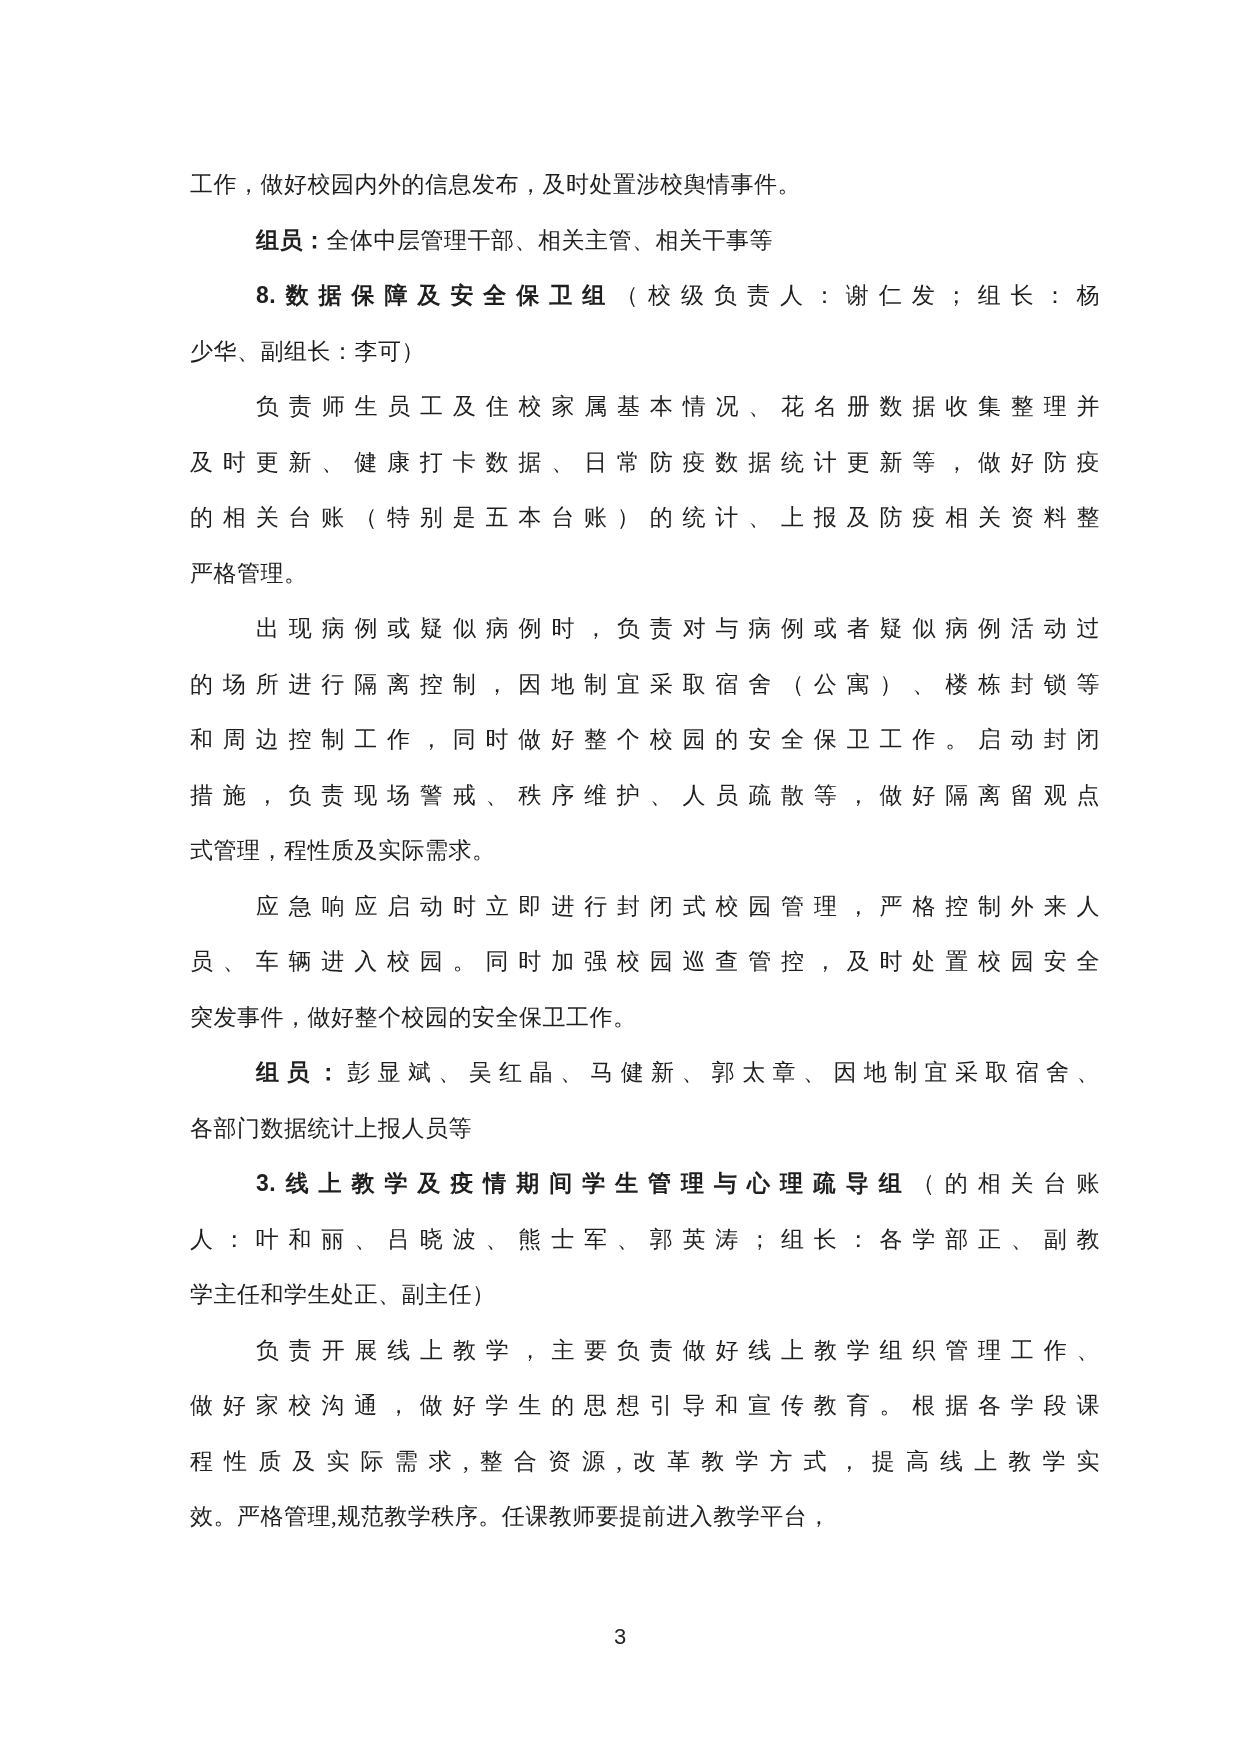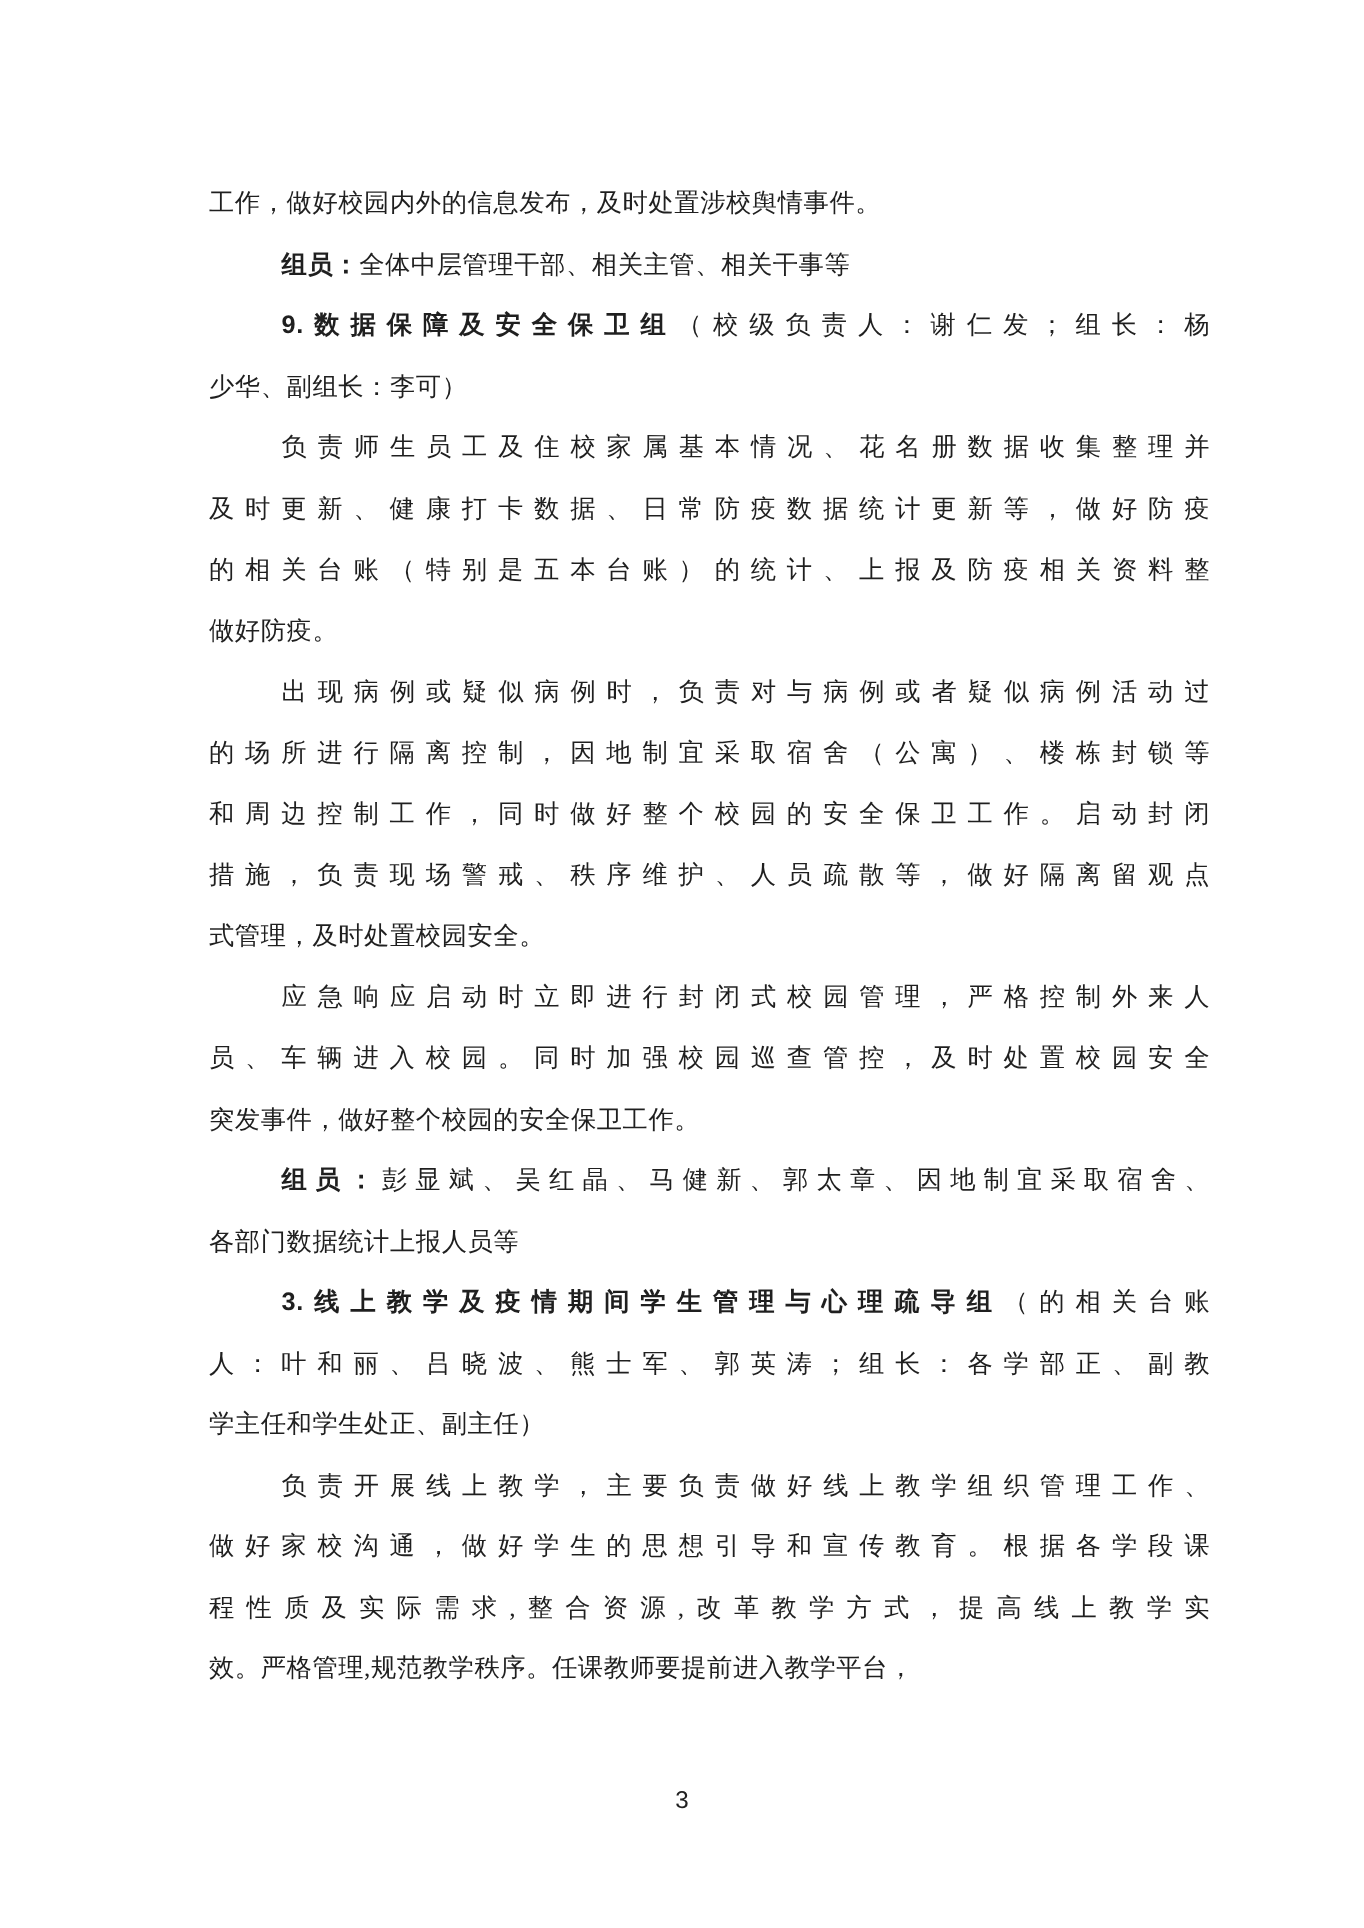--- a/index.html
+++ b/index.html
@@ -50,31 +50,31 @@
     font-family: "Liberation Sans", "DejaVu Sans", sans-serif;
   }
 </style>
 </head>
 <body>
 
 <div class="page">
   <div class="content">
     <div class="line"><b class="bh"></b><span>工作，做好校园内外的信息发布，及时处置涉校舆情事件。</span></div>
     <div class="line ind"><b class="bh">组员：</b><span>全体中层管理干部、相关主管、相关干事等</span></div>
-    <div class="line ind just"><b class="bh">9.数据保障及安全保卫组</b><span>（校级负责人：谢仁发；组长：杨</span></div>
+    <div class="line ind just"><b class="bh">8.数据保障及安全保卫组</b><span>（校级负责人：谢仁发；组长：杨</span></div>
     <div class="line"><b class="bh"></b><span>少华、副组长：李可）</span></div>
     <div class="line ind just"><b class="bh"></b><span>负责师生员工及住校家属基本情况、花名册数据收集整理并</span></div>
     <div class="line just"><b class="bh"></b><span>及时更新、健康打卡数据、日常防疫数据统计更新等，做好防疫</span></div>
     <div class="line just"><b class="bh"></b><span>的相关台账（特别是五本台账）的统计、上报及防疫相关资料整</span></div>
-    <div class="line"><b class="bh"></b><span>做好防疫。</span></div>
+    <div class="line"><b class="bh"></b><span>严格管理。</span></div>
     <div class="line ind just"><b class="bh"></b><span>出现病例或疑似病例时，负责对与病例或者疑似病例活动过</span></div>
     <div class="line just"><b class="bh"></b><span>的场所进行隔离控制，因地制宜采取宿舍（公寓）、楼栋封锁等</span></div>
     <div class="line just"><b class="bh"></b><span>和周边控制工作，同时做好整个校园的安全保卫工作。启动封闭</span></div>
     <div class="line just"><b class="bh"></b><span>措施，负责现场警戒、秩序维护、人员疏散等，做好隔离留观点</span></div>
-    <div class="line"><b class="bh"></b><span>式管理，及时处置校园安全。</span></div>
+    <div class="line"><b class="bh"></b><span>式管理，程性质及实际需求。</span></div>
     <div class="line ind just"><b class="bh"></b><span>应急响应启动时立即进行封闭式校园管理，严格控制外来人</span></div>
     <div class="line just"><b class="bh"></b><span>员、车辆进入校园。同时加强校园巡查管控，及时处置校园安全</span></div>
     <div class="line"><b class="bh"></b><span>突发事件，做好整个校园的安全保卫工作。</span></div>
     <div class="line ind just"><b class="bh">组员：</b><span>彭显斌、吴红晶、马健新、郭太章、因地制宜采取宿舍、</span></div>
     <div class="line"><b class="bh"></b><span>各部门数据统计上报人员等</span></div>
     <div class="line ind just"><b class="bh">3.线上教学及疫情期间学生管理与心理疏导组</b><span>（的相关台账</span></div>
     <div class="line just"><b class="bh"></b><span>人：叶和丽、吕晓波、熊士军、郭英涛；组长：各学部正、副教</span></div>
     <div class="line"><b class="bh"></b><span>学主任和学生处正、副主任）</span></div>
     <div class="line ind just"><b class="bh"></b><span>负责开展线上教学，主要负责做好线上教学组织管理工作、</span></div>
     <div class="line just"><b class="bh"></b><span>做好家校沟通，做好学生的思想引导和宣传教育。根据各学段课</span></div>

